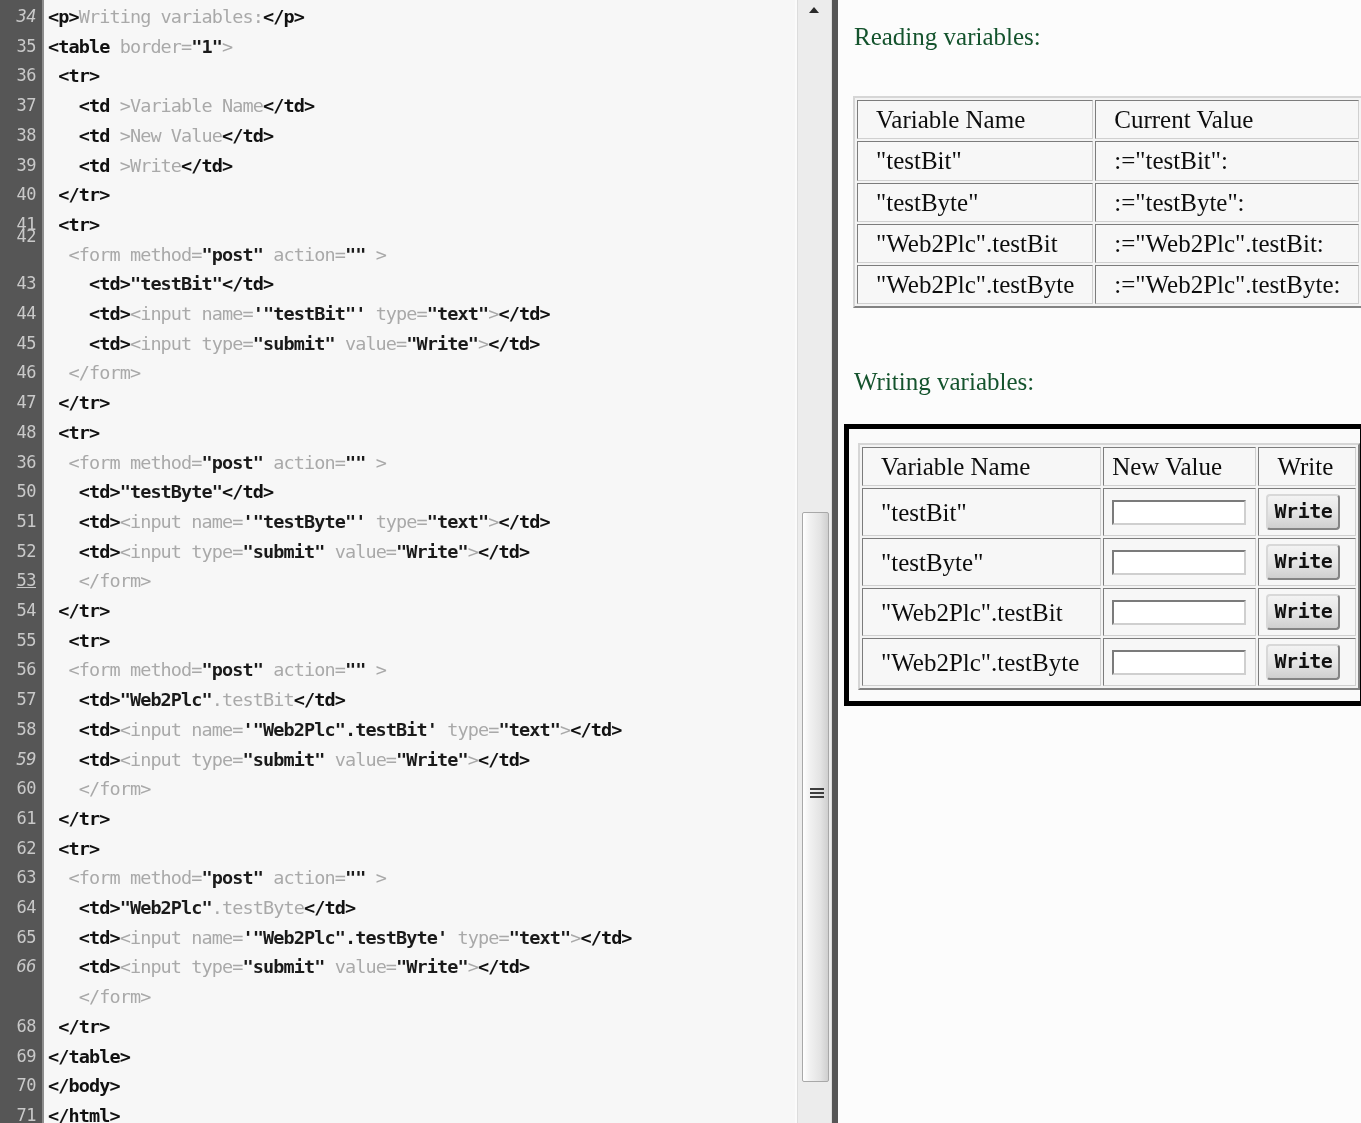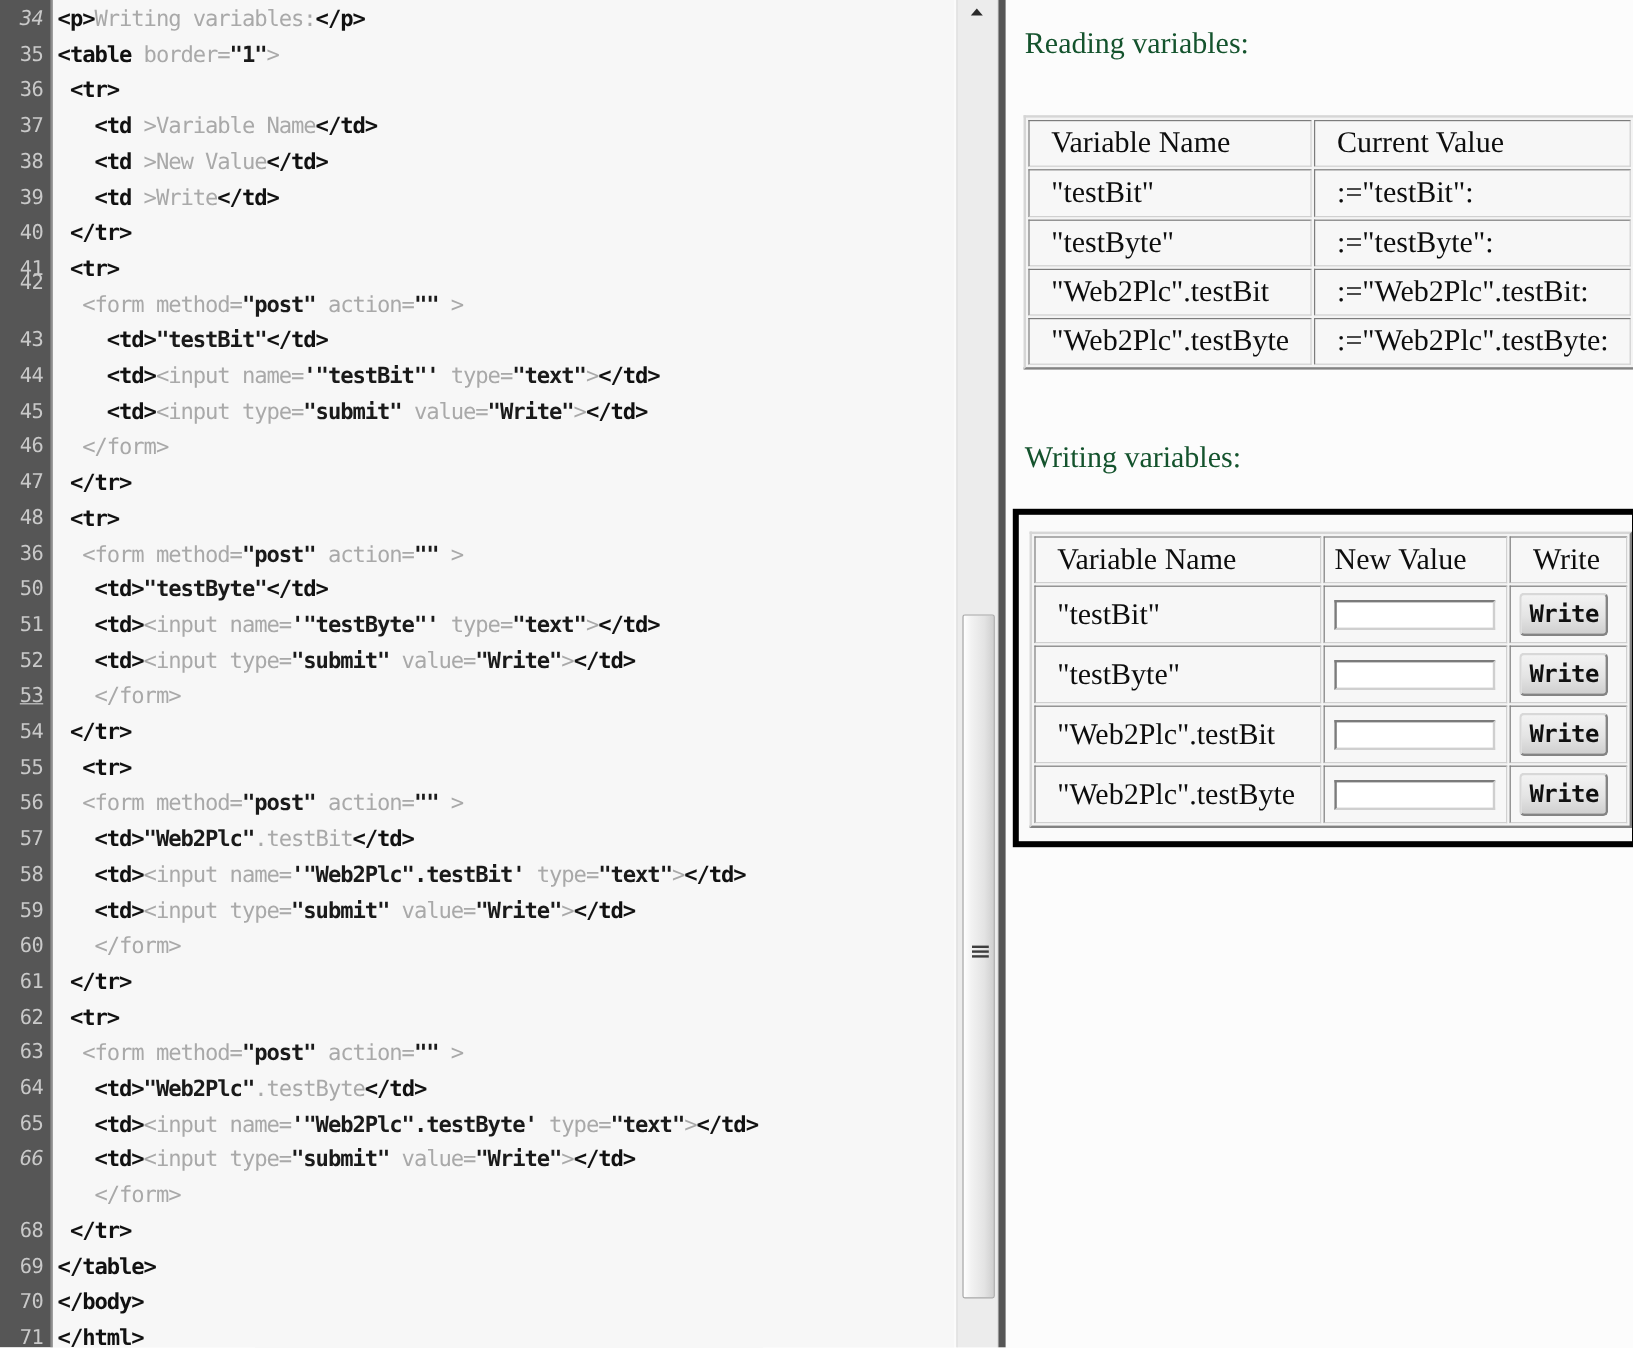--- a/index.html
+++ b/index.html
@@ -205,21 +205,21 @@
         <div class="ln" style="top: 447.5px;">36</div>
         <div class="ln" style="top: 477.2px;">50</div>
         <div class="ln" style="top: 506.9px;">51</div>
         <div class="ln" style="top: 536.6px;">52</div>
         <div class="ln" style="top: 566.3px; text-decoration: underline;">53</div>
         <div class="ln" style="top: 596px;">54</div>
         <div class="ln" style="top: 625.7px;">55</div>
         <div class="ln" style="top: 655.4px;">56</div>
         <div class="ln" style="top: 685.1px;">57</div>
         <div class="ln" style="top: 714.8px;">58</div>
-        <div class="ln" style="top: 744.5px;">59</div>
+        <div class="ln" style="top: 744.5px; font-style: italic;">59</div>
         <div class="ln" style="top: 774.2px;">60</div>
         <div class="ln" style="top: 803.9px;">61</div>
         <div class="ln" style="top: 833.6px;">62</div>
         <div class="ln" style="top: 863.3px;">63</div>
         <div class="ln" style="top: 893px;">64</div>
         <div class="ln" style="top: 922.7px;">65</div>
         <div class="ln" style="top: 952.4px; font-style: italic;">66</div>
         <div class="ln" style="top: 982.1px; margin-left: 47px;">67</div>
         <div class="ln" style="top: 1011.8px;">68</div>
         <div class="ln" style="top: 1041.5px;">69</div>

